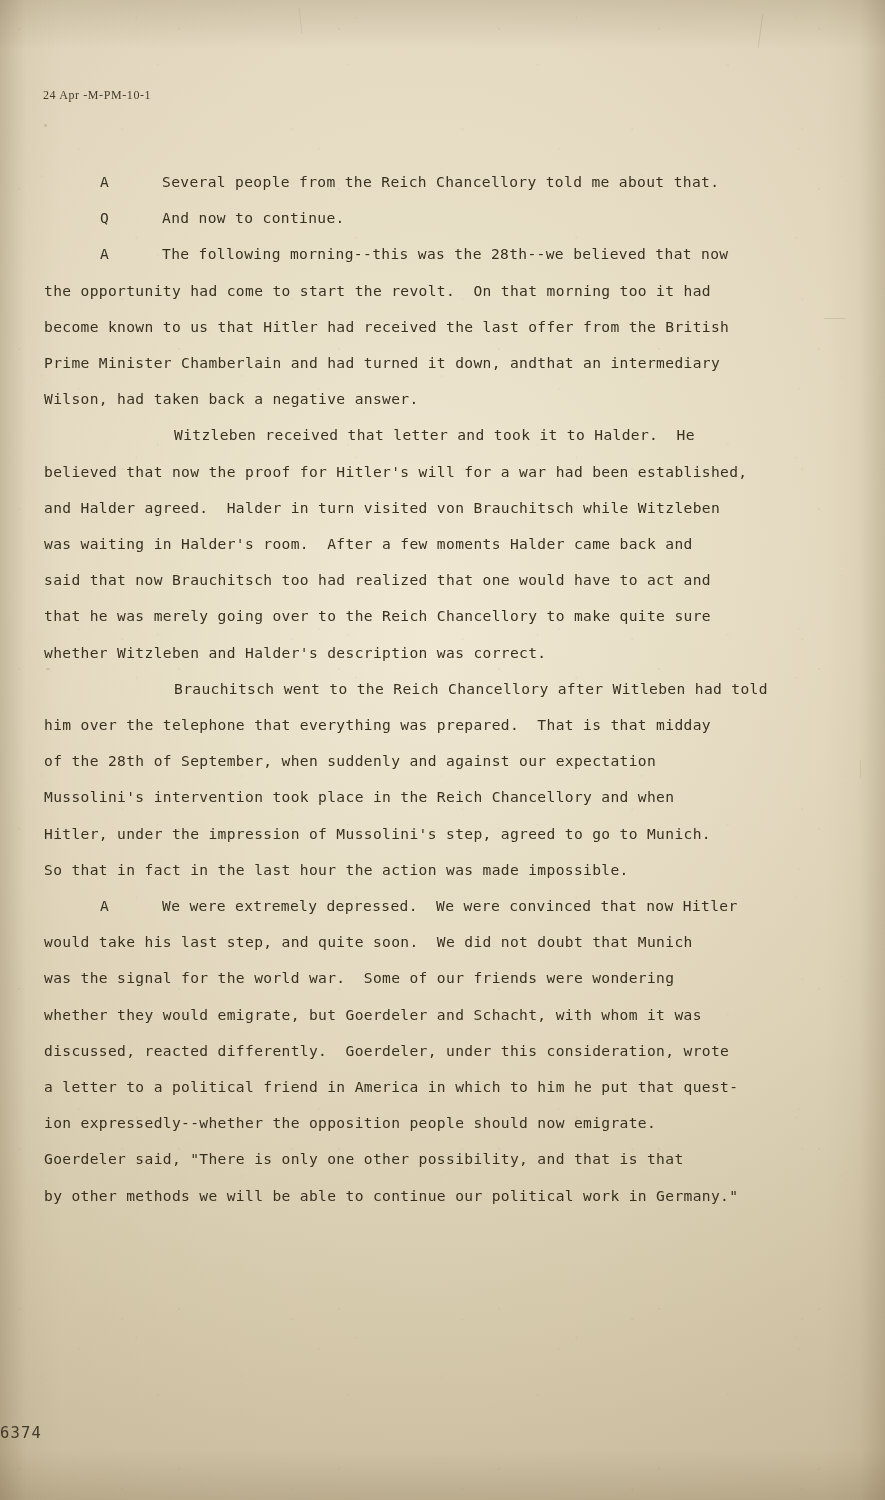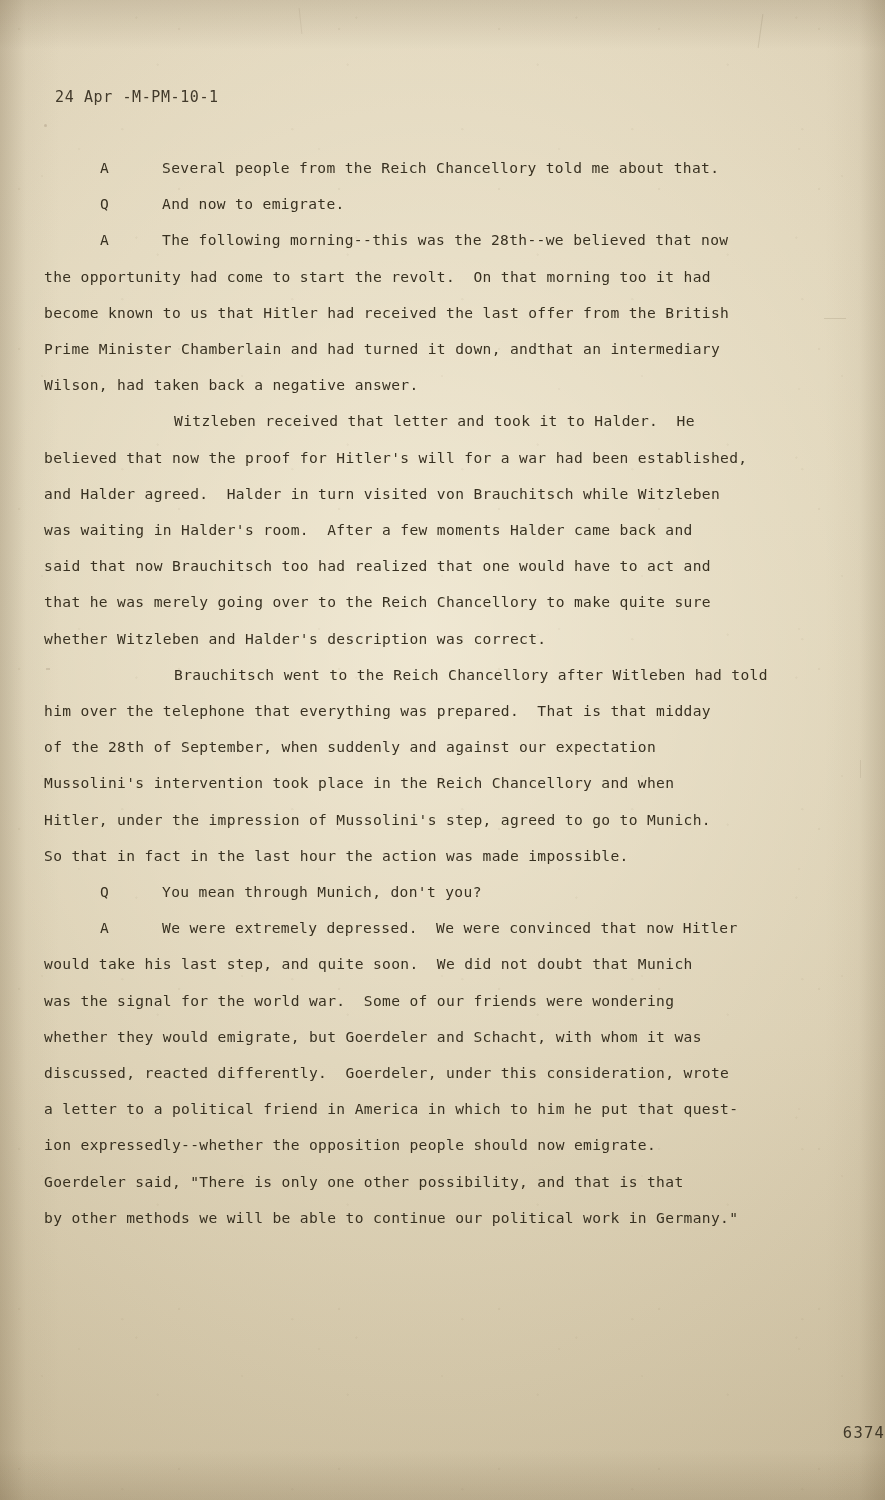--- a/index.html
+++ b/index.html
@@ -53,30 +53,31 @@
 
   .typed {
     position: relative;
     z-index: 2;
     color: #2c2519;
   }
 
   .header-line {
     position: absolute;
     top: 88px;
-    left: 55px;
-    font-size: 15px;
+    left: 43px;
+    font-size: 12px;
     letter-spacing: 0.6px;
     color: #352d1f;
     opacity: 0.92;
+    font-family: Liberation Serif, serif;
   }
 
   .doc-body {
     position: absolute;
-    top: 150px;
+    top: 164px;
     left: 44px;
     width: 790px;
     font-size: 14.6px;
     line-height: 36.2px;
     letter-spacing: 0.35px;
     color: #2f2819;
     opacity: 0.95;
   }
   .speaker {
     display: inline-block;
@@ -93,21 +94,21 @@
     display: block;
     white-space: pre;
   }
   .line.ind-b {  padding-left: 130px; }
 
   .page-number {
     position: absolute;
     bottom: 58px;
     left: 0;
     width: 885px;
-    text-align: right;
+    text-align: left;
     font-size: 15.5px;
     letter-spacing: 1.2px;
     color: #332c1e;
     opacity: 0.9;
   }
 
   
   .mark {
     position: absolute;
     background: rgba(90,70,45,0.25);
@@ -129,22 +130,21 @@
   <span class="mark m2"></span>
   <span class="mark m3"></span>
   <span class="mark m4"></span>
   <span class="mark m5"></span>
   <span class="mark m6"></span>
 
   <div class="header-line typed">24 Apr -M-PM-10-1</div>
 
   <div class="doc-body typed" id="doc-body">
       <div class="para"><div class="line"><span class="speaker">A</span><span style="display: inline-block; width: 56px;"></span><span>Several people from the Reich Chancellory told me about that.</span></div></div>
-      <div class="para"><div class="line"><span class="speaker">Q</span><span style="display: inline-block; width: 56px;"></span><span>And now to emigrate.</span></div></div>
+      <div class="para"><div class="line"><span class="speaker">Q</span><span style="display: inline-block; width: 56px;"></span><span>And now to continue.</span></div></div>
       <div class="para"><div class="line"><span class="speaker">A</span><span style="display: inline-block; width: 56px;"></span><span>The following morning--this was the 28th--we believed that now</span></div><div class="line"><span>the opportunity had come to start the revolt.  On that morning too it had</span></div><div class="line"><span>become known to us that Hitler had received the last offer from the British</span></div><div class="line"><span>Prime Minister Chamberlain and had turned it down, andthat an intermediary</span></div><div class="line"><span>Wilson, had taken back a negative answer.</span></div></div>
       <div class="para"><div class="line ind-b"><span>Witzleben received that letter and took it to Halder.  He</span></div><div class="line"><span>believed that now the proof for Hitler's will for a war had been established,</span></div><div class="line"><span>and Halder agreed.  Halder in turn visited von Brauchitsch while Witzleben</span></div><div class="line"><span>was waiting in Halder's room.  After a few moments Halder came back and</span></div><div class="line"><span>said that now Brauchitsch too had realized that one would have to act and</span></div><div class="line"><span>that he was merely going over to the Reich Chancellory to make quite sure</span></div><div class="line"><span>whether Witzleben and Halder's description was correct.</span></div></div>
       <div class="para"><div class="line ind-b"><span>Brauchitsch went to the Reich Chancellory after Witleben had told</span></div><div class="line"><span>him over the telephone that everything was prepared.  That is that midday</span></div><div class="line"><span>of the 28th of September, when suddenly and against our expectation</span></div><div class="line"><span>Mussolini's intervention took place in the Reich Chancellory and when</span></div><div class="line"><span>Hitler, under the impression of Mussolini's step, agreed to go to Munich.</span></div><div class="line"><span>So that in fact in the last hour the action was made impossible.</span></div></div>
-      <div class="para"><div class="line"><span class="speaker">Q</span><span style="display: inline-block; width: 56px;"></span><span>You mean through Munich, don't you?</span></div></div>
       <div class="para"><div class="line"><span class="speaker">A</span><span style="display: inline-block; width: 56px;"></span><span>We were extremely depressed.  We were convinced that now Hitler</span></div><div class="line"><span>would take his last step, and quite soon.  We did not doubt that Munich</span></div><div class="line"><span>was the signal for the world war.  Some of our friends were wondering</span></div><div class="line"><span>whether they would emigrate, but Goerdeler and Schacht, with whom it was</span></div><div class="line"><span>discussed, reacted differently.  Goerdeler, under this consideration, wrote</span></div><div class="line"><span>a letter to a political friend in America in which to him he put that quest-</span></div><div class="line"><span>ion expressedly--whether the opposition people should now emigrate.</span></div><div class="line"><span>Goerdeler said, "There is only one other possibility, and that is that</span></div><div class="line"><span>by other methods we will be able to continue our political work in Germany."</span></div></div>
     </div>
 
   <div class="page-number typed">6374</div>
 </div>
 
 </body></html>

